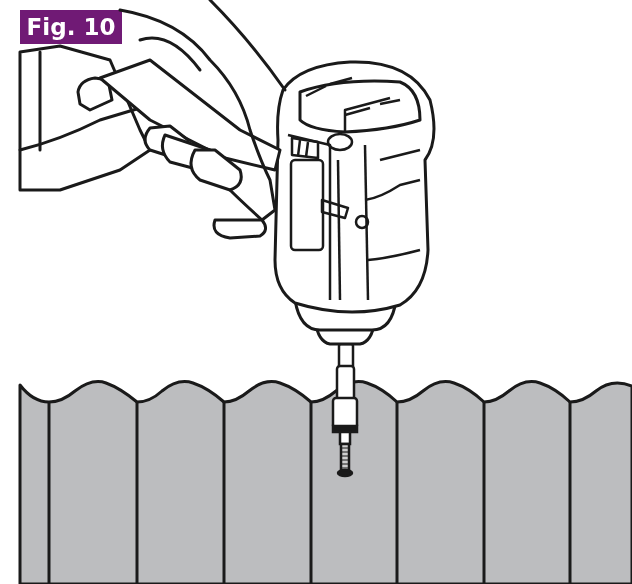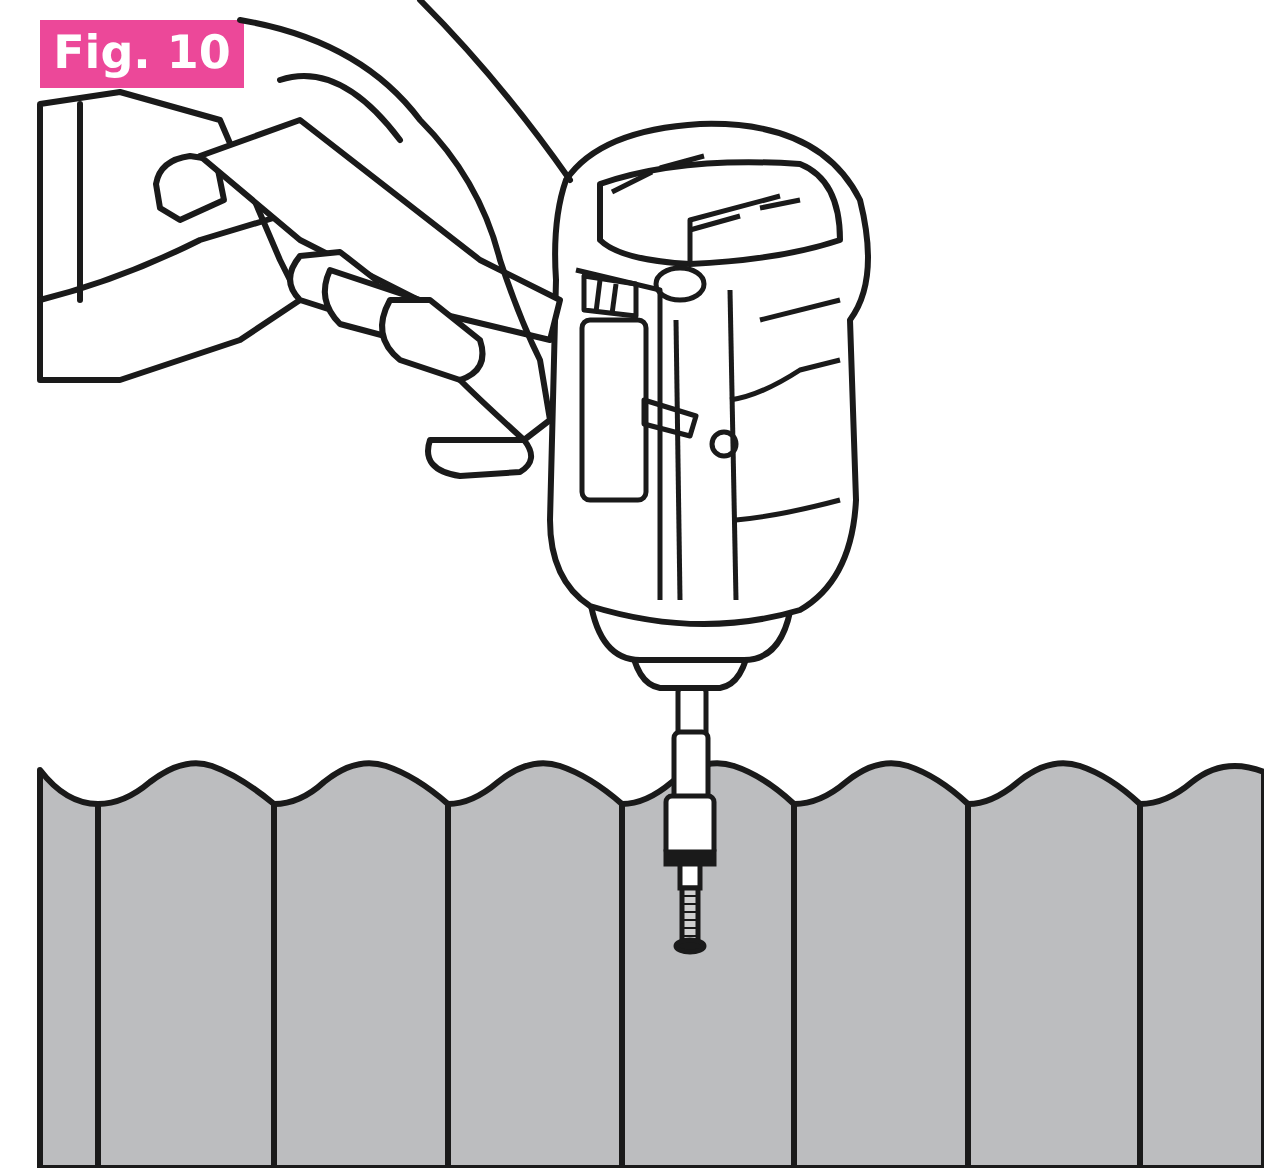--- a/index.html
+++ b/index.html
@@ -1,17 +1,17 @@
 <!DOCTYPE html>
 <html><head>
 <meta charset="utf-8">
 <style>
   html,body{margin:0;padding:0;background:#ffffff;}
   body{width:632px;height:584px;position:relative;overflow:hidden;font-family:"DejaVu Sans",sans-serif;}
-  #fig-label{position:absolute;left:20px;top:10px;width:102px;height:34px;background:#ec4899;color:#fff;
+  #fig-label{position:absolute;left:20px;top:10px;width:102px;height:34px;background:#701a75;color:#fff;
     font-family:"DejaVu Sans",sans-serif;font-weight:bold;font-size:23px;line-height:34px;text-align:center;letter-spacing:0px;}
   svg{position:absolute;left:0;top:0;}
 </style>
 </head>
 <body>
 
 <div id="fig-label">Fig. 10</div>
 
 <svg width="632" height="584" viewBox="0 0 632 584">
 

